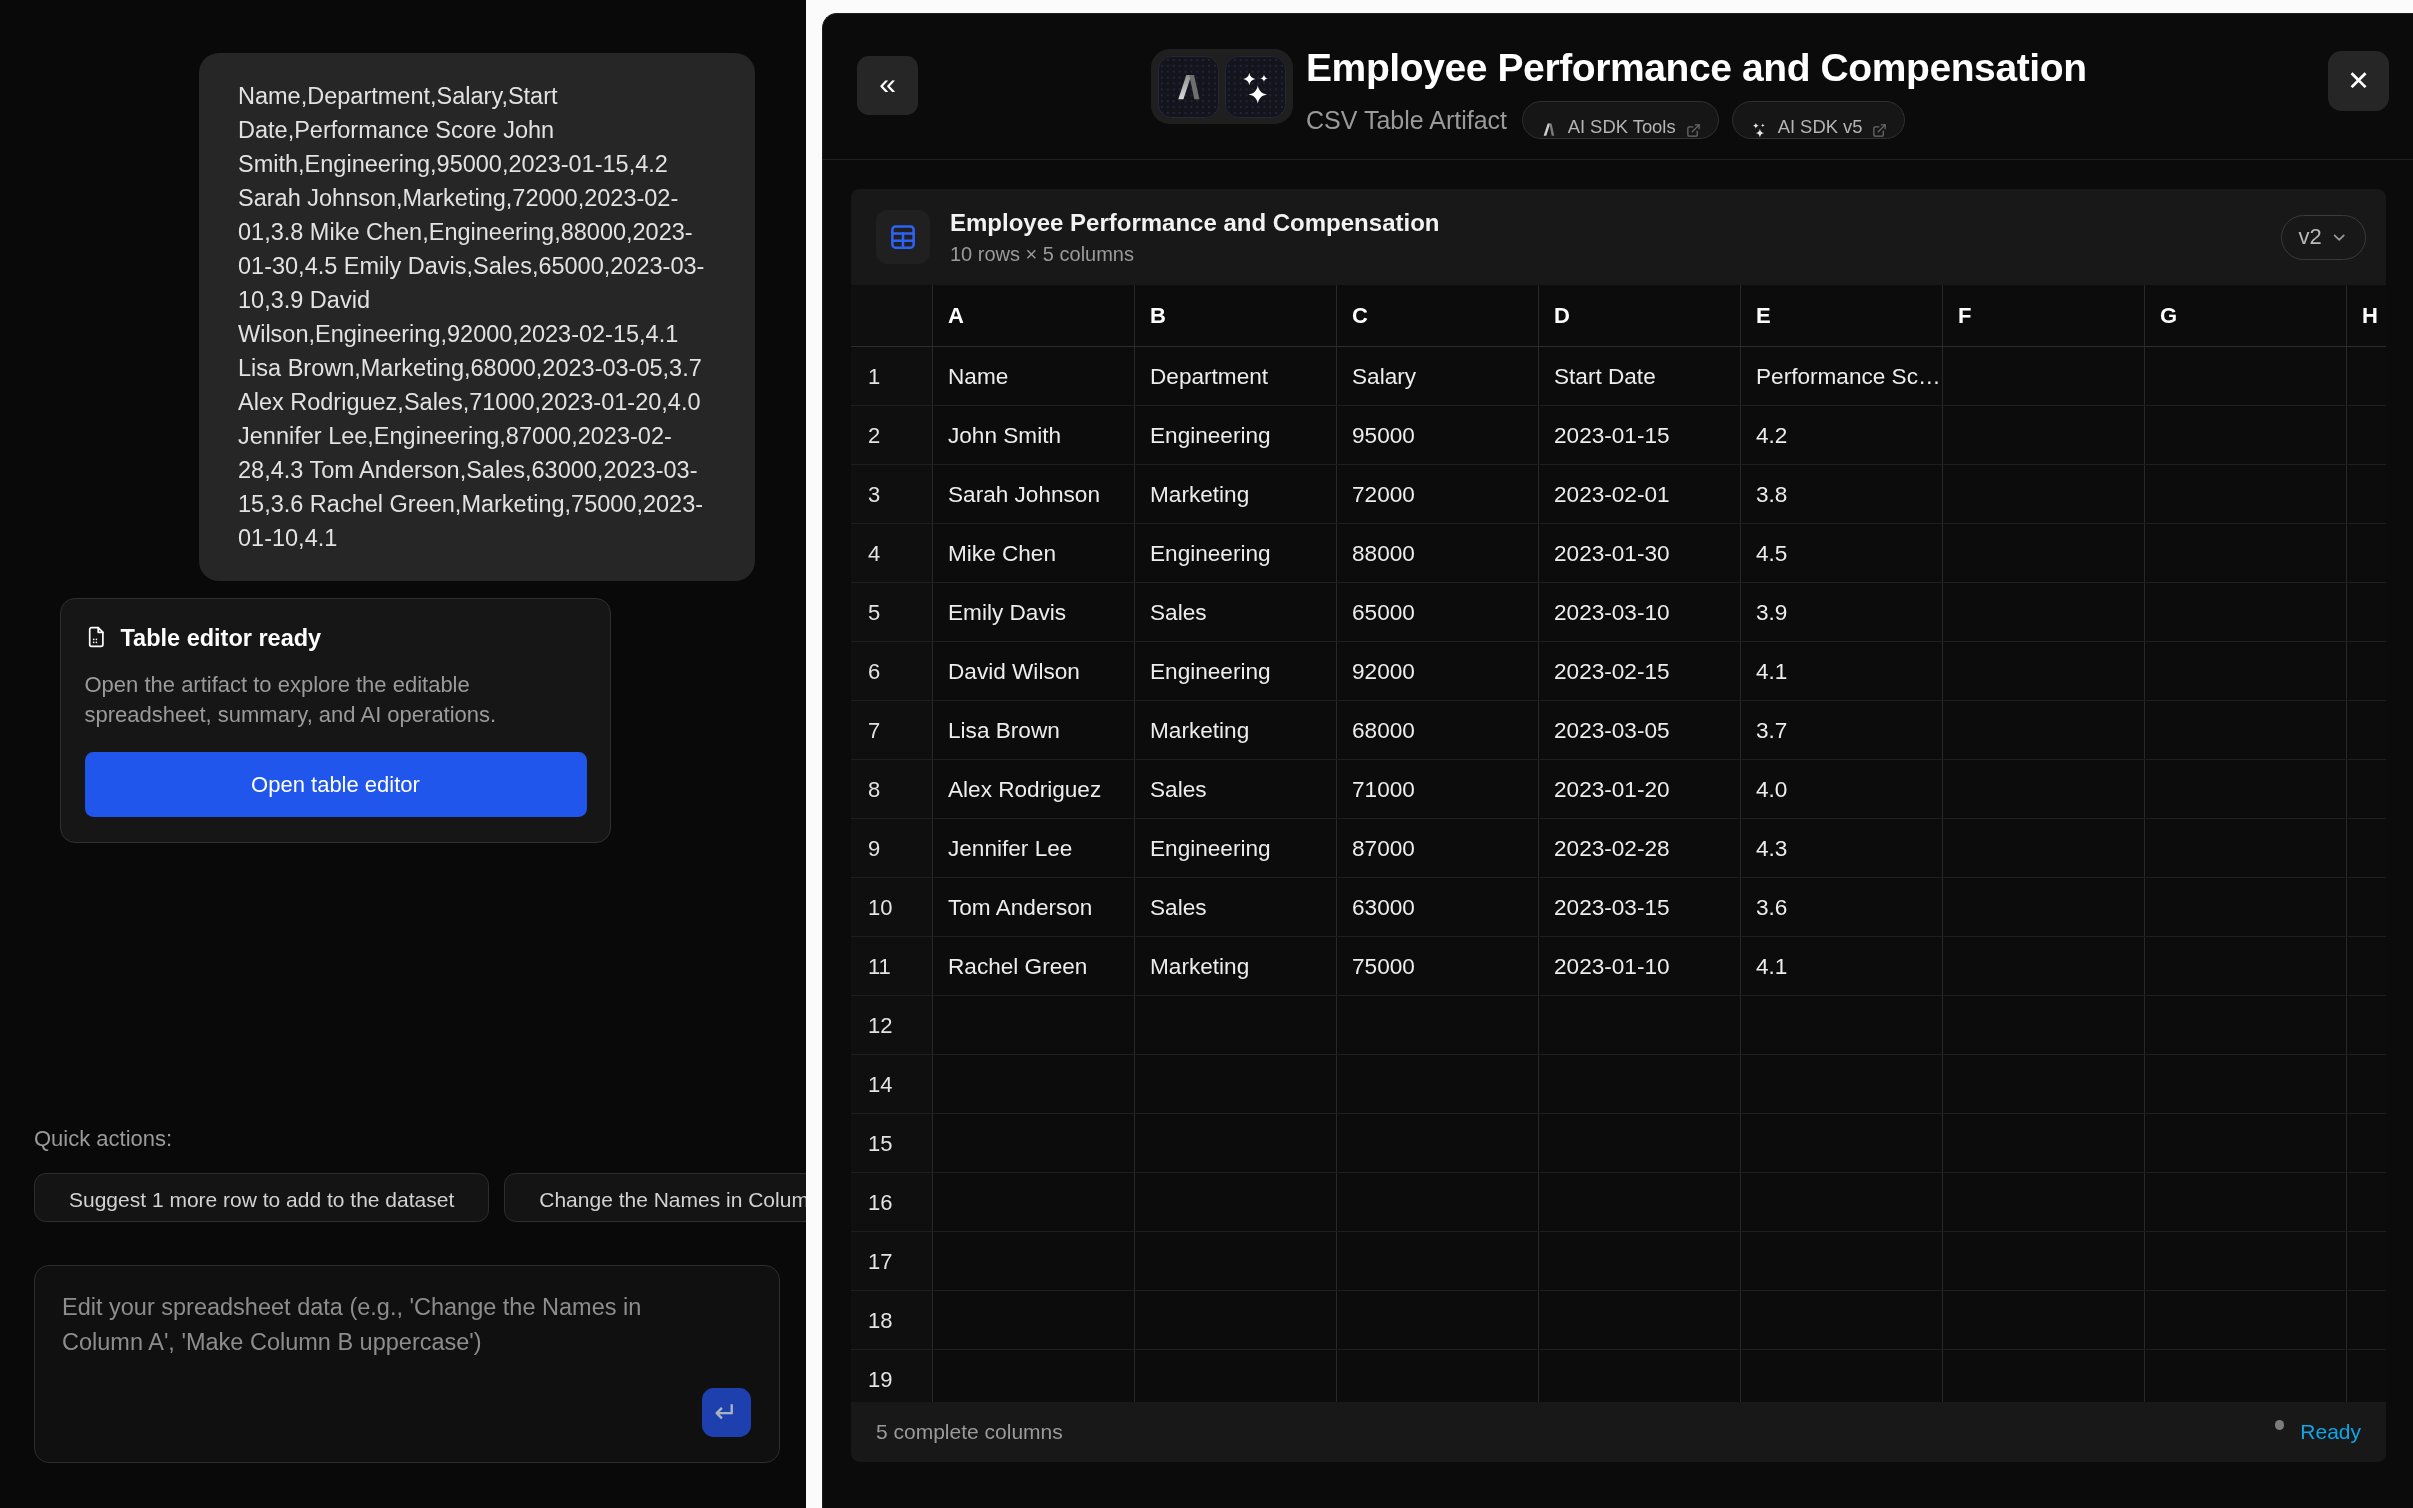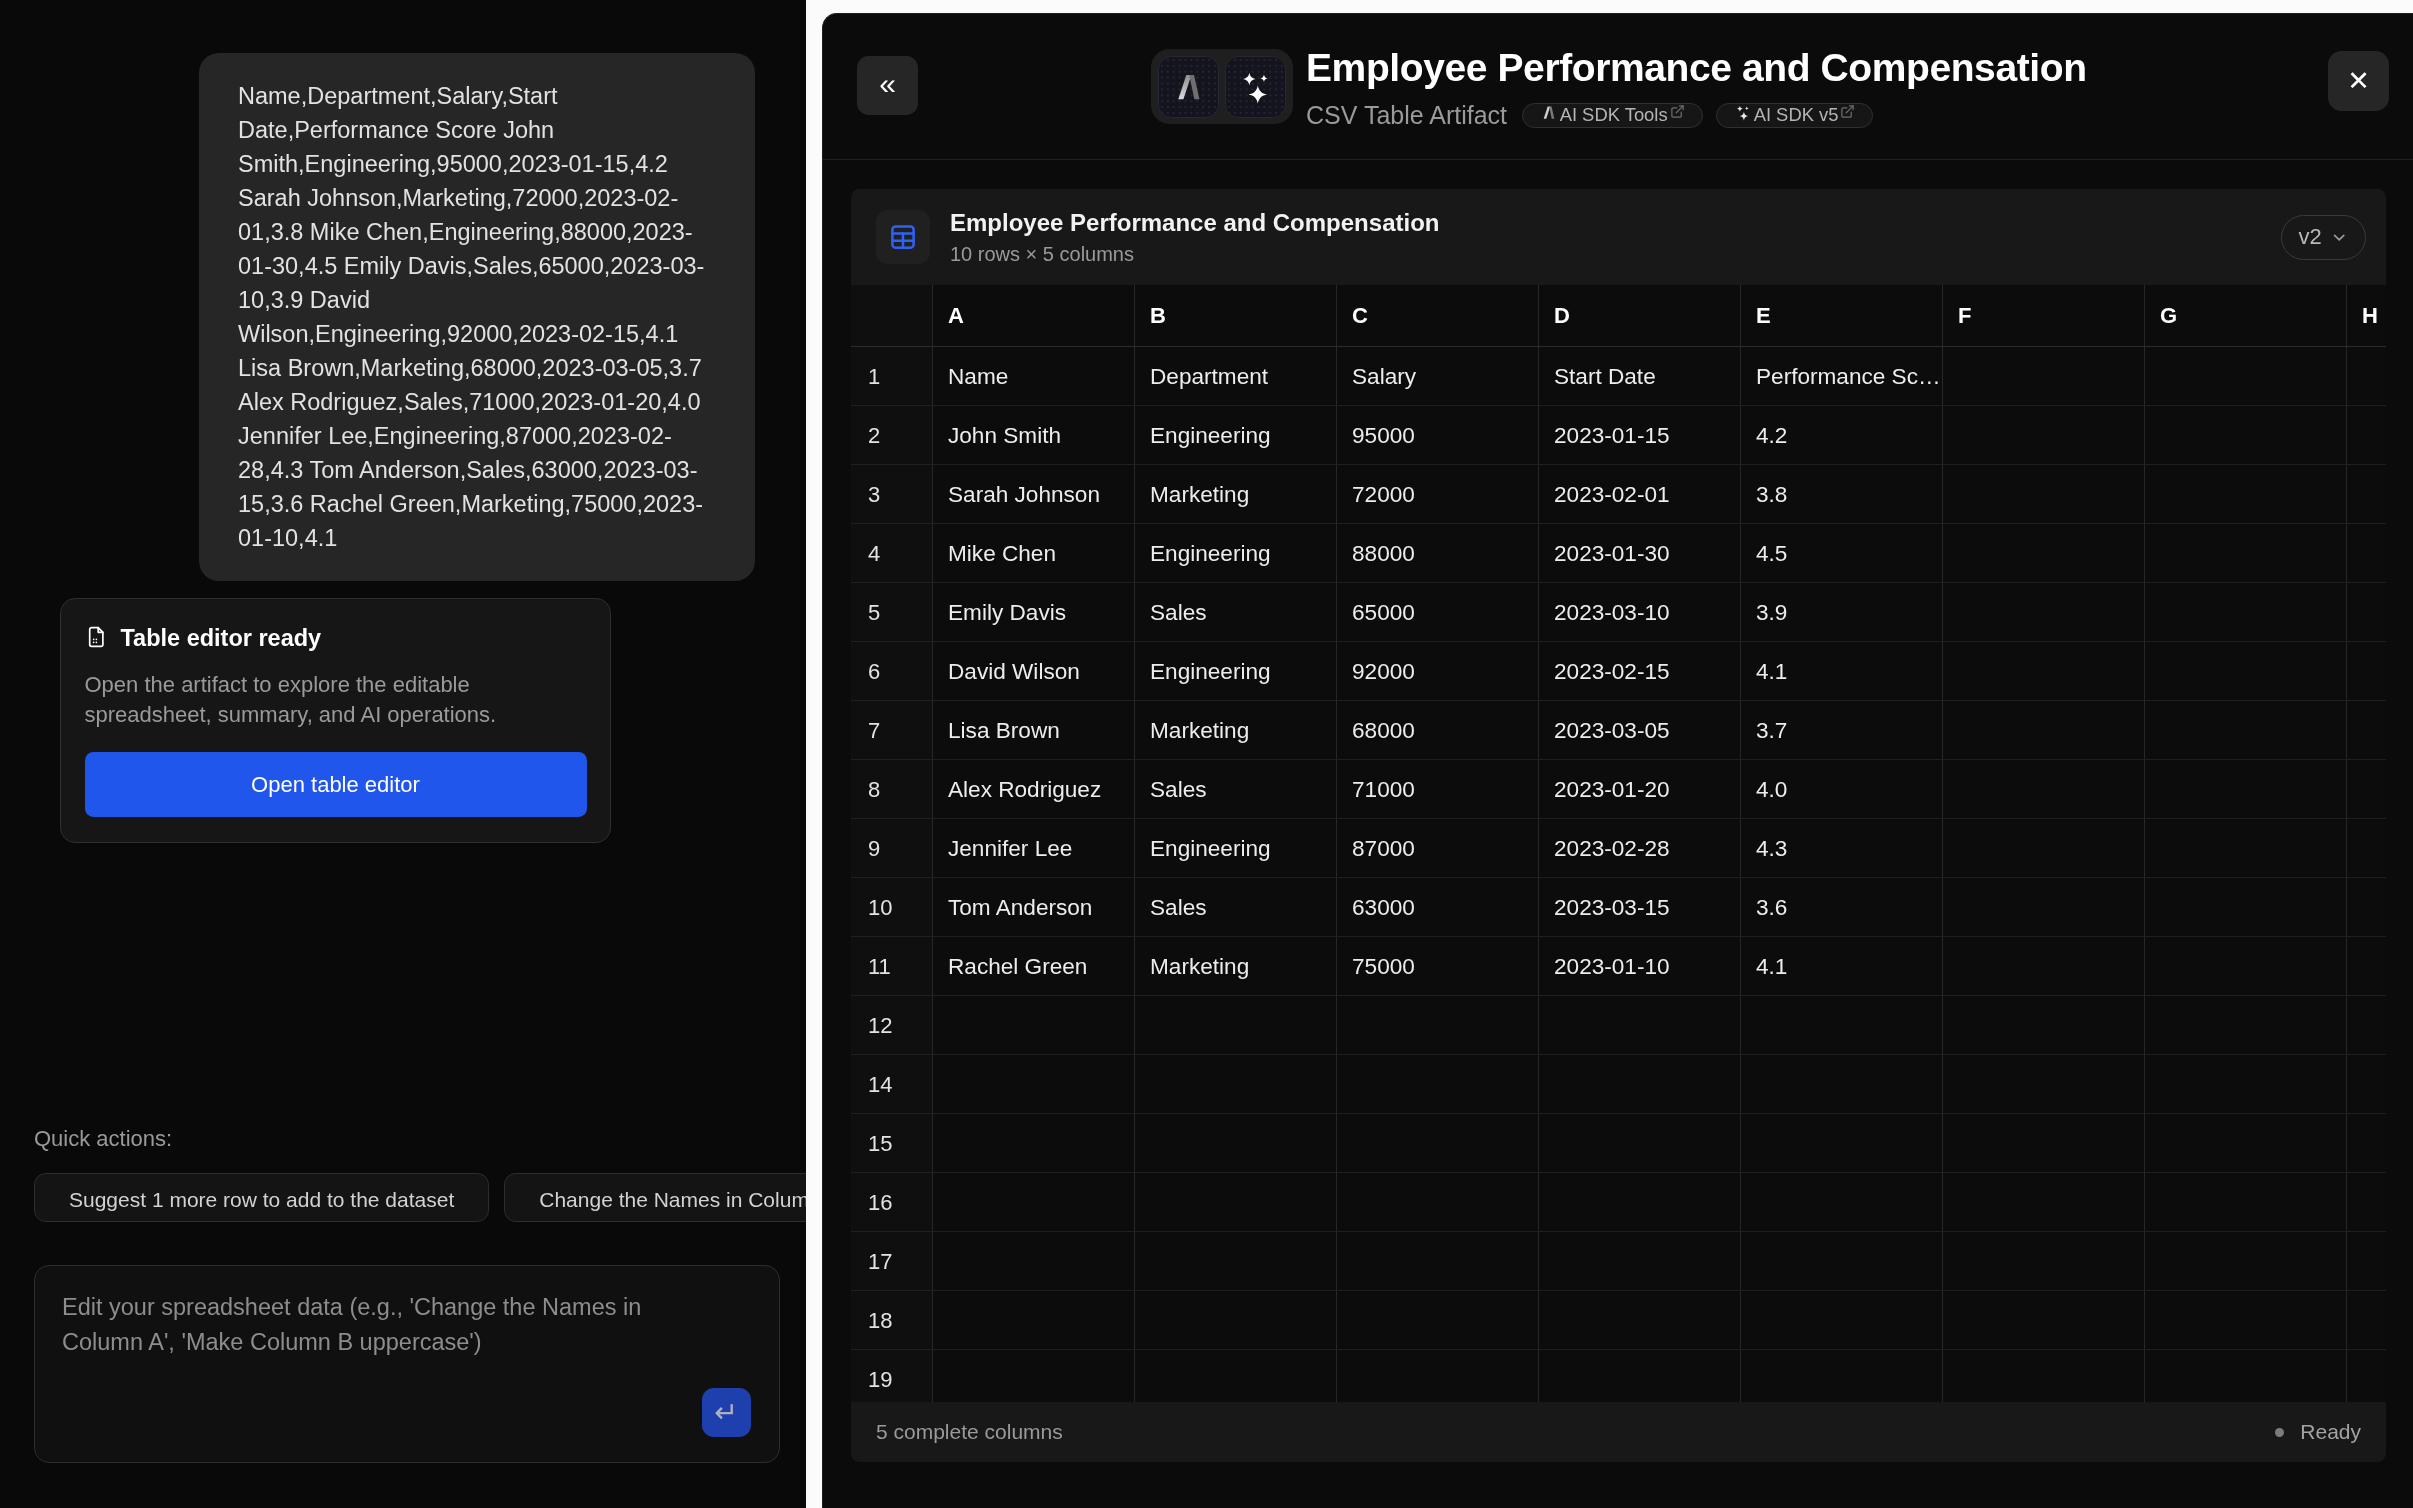--- a/index.html
+++ b/index.html
@@ -38,22 +38,22 @@
   .collapse-btn{position:absolute;left:34px;top:42px;width:61px;height:59px;background:#262626;border:none;
     border-radius:11.7px;color:#fff;font-size:30px;cursor:pointer;display:flex;align-items:center;justify-content:center;padding-bottom:5px;}
   .logo-group{position:absolute;left:328px;top:35px;height:75px;padding:6.7px;display:flex;gap:6.7px;
     background:#1f1f1f;border-radius:18.4px;}
   .logo-tile{width:61px;height:62px;border-radius:13.4px;background:#14141d;border:0.8px solid #272736;
     background-image:radial-gradient(#23243a 1px,transparent 1px);background-size:5.9px 5.9px;
     display:flex;align-items:center;justify-content:center;}
   .a-title{position:absolute;left:483px;top:30px;color:#ffffff;font-size:39px;line-height:47px;font-weight:700;letter-spacing:-0.4px;}
   .a-subrow{position:absolute;left:483px;top:87px;display:flex;align-items:center;gap:15px;}
   .a-subtitle{color:#9a9a9a;font-size:25px;}
-  .badge{height:25px;padding:0 17px;border-radius:19px;background:#161616;border:0.8px solid #303030;
-    display:inline-flex;align-items:flex-start;gap:2px;color:#b5b5b5;font-size:18.4px;font-weight:500;cursor:pointer;}
+  .badge{height:38px;padding:0 17px;border-radius:19px;background:#161616;border:0.8px solid #303030;
+    display:inline-flex;align-items:flex-end;gap:10px;color:#b5b5b5;font-size:18.4px;font-weight:500;cursor:pointer;}
   .badge .ext{opacity:.65;display:flex;}
   .close-btn{position:absolute;right:24px;top:37px;width:61px;height:60px;background:#262626;border:none;
     border-radius:13.4px;color:#ffffff;font-size:27px;cursor:pointer;display:flex;align-items:center;justify-content:center;}
 
   
   .table-card{position:absolute;left:28px;top:175px;width:1535px;height:1307px;}
   .t-head{height:96px;background:#181818;border-radius:8.4px 8.4px 0 0;display:flex;align-items:center;
     padding:0 20px 0 25px;}
   .t-icon-tile{width:54px;height:54px;background:#202020;border-radius:11.7px;display:flex;align-items:center;justify-content:center;}
   .t-titles{margin-left:20px;}
@@ -65,21 +65,21 @@
   .g-row{display:grid;grid-template-columns:82px repeat(7,202px) minmax(0,1fr);height:59px;border-bottom:0.8px solid #1f1f1f;}
   .g-row.letters{height:62px;border-bottom:0.8px solid #2c2c2c;}
   .g-cell{border-right:0.8px solid #282828;padding-left:15px;font-size:22.6px;color:#ededed;line-height:59px;
     white-space:nowrap;overflow:hidden;text-overflow:ellipsis;}
   .g-row.letters .g-cell{font-weight:700;color:#ffffff;font-size:22px;line-height:62px;}
   .g-cell.rownum{color:#e3e3e3;font-size:22px;padding-left:17px;background:#0f0f0f;}
   .g-cell:last-child{border-right:none;}
   .t-status{position:absolute;left:0;right:0;top:1213px;height:60px;background:#181818;border-radius:0 0 8.4px 8.4px;
     display:flex;align-items:center;justify-content:space-between;padding:0 25px;}
   .s-left{color:#9a9a9a;font-size:21px;}
-  .s-right{display:flex;align-items:center;gap:16px;color:#a3a3a3;font-size:21px;}
+  .s-right{display:flex;gap:16px;color:#0ea5e9;font-size:21px;}
   .s-dot{width:9.2px;height:9.2px;border-radius:50%;background:#7c7c7c;}
 </style>
 </head>
 <body>
 
 <div id="chat-panel">
 
   <div class="bubble">
     <span>Name,Department,Salary,Start Date,Performance Score John Smith,Engineering,95000,2023-01-15,4.2 Sarah Johnson,Marketing,72000,2023-02-01,3.8 Mike Chen,Engineering,88000,2023-01-30,4.5 Emily Davis,Sales,65000,2023-03-10,3.9 David Wilson,Engineering,92000,2023-02-15,4.1 Lisa Brown,Marketing,68000,2023-03-05,3.7 Alex Rodriguez,Sales,71000,2023-01-20,4.0 Jennifer Lee,Engineering,87000,2023-02-28,4.3 Tom Anderson,Sales,63000,2023-03-15,3.6 Rachel Green,Marketing,75000,2023-01-10,4.1</span>
   </div>

